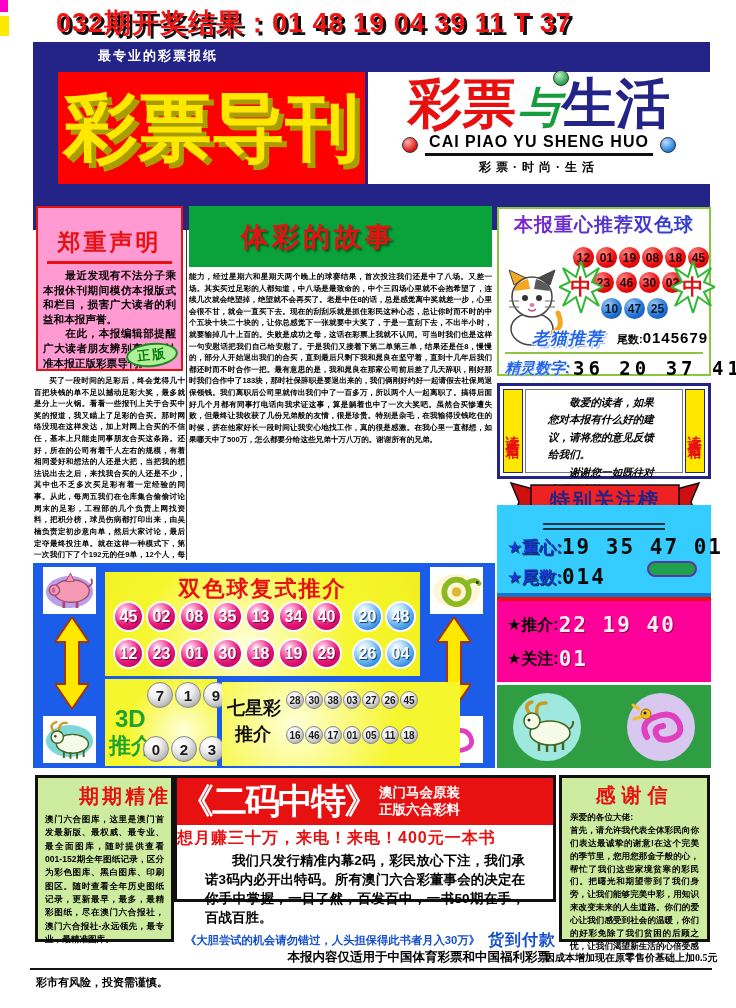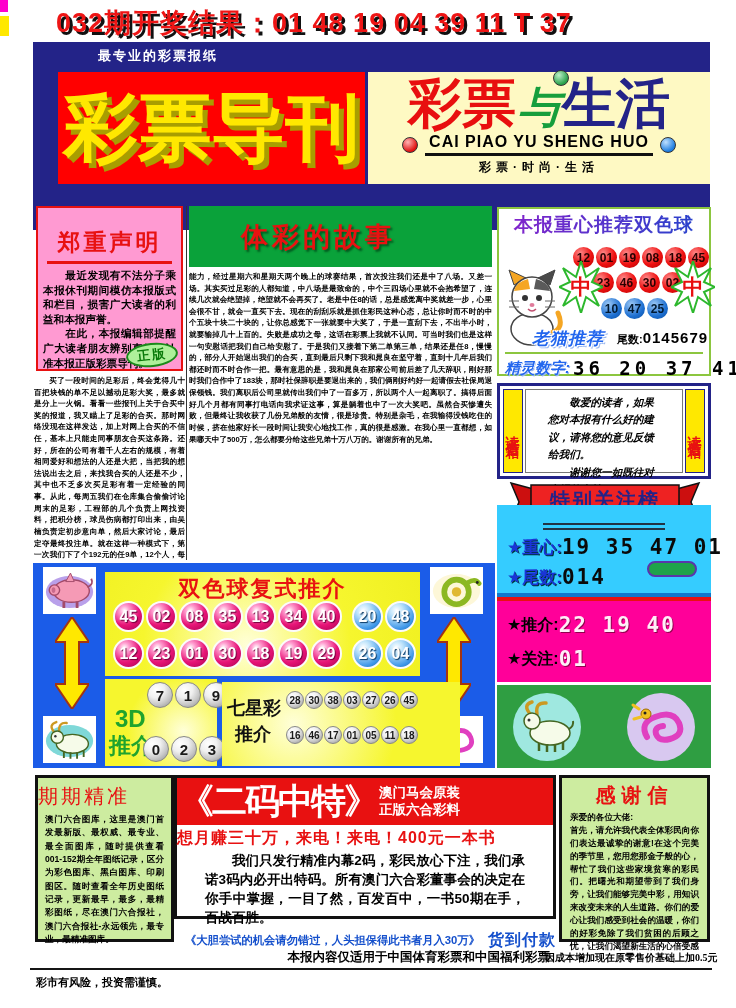--- a/index.html
+++ b/index.html
@@ -15,21 +15,21 @@
   .top-result{left:56px;top:5px;font-size:27px;font-weight:bold;color:#ee1515;
     text-shadow:3px 3px 0 #111;letter-spacing:1px;white-space:nowrap}
 
   
   .masthead{left:33px;top:42px;width:677px;height:188px;background:#232388}
   .tagline{position:absolute;left:65px;top:5px;color:#fff;font-size:13px;font-weight:bold;letter-spacing:2px}
   .title-box{position:absolute;left:25px;top:30px;width:307px;height:112px;background:#f00;
     display:flex;align-items:center;justify-content:center}
   .title-text{font-size:74px;font-weight:900;color:#ffe800;line-height:1;letter-spacing:0;
     text-shadow:5px 5px 0 #a89e00;white-space:nowrap}
-  .logo-box{position:absolute;left:335px;top:30px;width:342px;height:112px;background:#fef9c3;text-align:center}
+  .logo-box{position:absolute;left:335px;top:30px;width:342px;height:112px;background:#ffffff;text-align:center}
   .logo-main{display:flex;align-items:baseline;justify-content:center;margin-top:4px;position:relative}
   .lp1{color:#e80f0f;font-size:54px;font-weight:900;line-height:1}
   .lp2{color:#169e3c;font-size:42px;font-weight:900;font-style:italic;line-height:1;margin:0 2px}
   .lp3{color:#232388;font-size:54px;font-weight:900;line-height:1}
   .ball{display:inline-flex;align-items:center;justify-content:center;border-radius:50%;font-weight:bold}
   .dot{width:16px;height:16px;border-radius:50%;display:inline-block;border:1px solid #333}
   .dot-green{background:radial-gradient(circle at 35% 30%,#bdf0c8,#27a04a 70%)}
   .dot-red{background:radial-gradient(circle at 35% 30%,#ffb3b3,#e01010 70%)}
   .dot-blue{background:radial-gradient(circle at 35% 30%,#bfe0ff,#1d7de0 70%)}
   .logo-green-dot{position:absolute;left:54%;top:-6px}
@@ -152,23 +152,23 @@
   .qxc-lab{position:absolute;color:#111;font-weight:900}
   .qxc-l1{left:5px;top:14px;font-size:18px}
   .qxc-l2{left:13px;top:40px;font-size:18px}
   .qxc-row{position:absolute;display:flex;gap:1px}
   .qr1{left:64px;top:9px}.qr2{left:64px;top:44px}
   .silverq{width:18px;height:18px;background:radial-gradient(circle at 35% 28%,#ffffff 0%,#f0f0f0 35%,#c6c6c6 65%,#8a8a8a 100%);
     border:1px solid #888;color:#1a1a1a;font-size:10px}
 
   
   .bl-box{left:35px;top:775px;width:139px;height:167px;background:#cdeca0;border:3px solid #111}
-  .bl-title{text-align:left;color:#e81111;font-size:20px;font-weight:400;letter-spacing:3px;margin-top:5px}
+  .bl-title{text-align:right;color:#e81111;font-size:20px;font-weight:700;letter-spacing:3px;margin-top:5px}
   .bl-body{padding:3px 7px 0;font-size:8.6px;font-weight:bold;line-height:1.55;text-align:justify}
-  .bc-box{left:174px;top:775px;width:382px;height:144px;background:#fff;border:3px solid #111}
+  .bc-box{left:174px;top:775px;width:382px;height:127px;background:#fff;border:3px solid #111}
   .bc-header{height:47px;background:#e81111;display:flex;align-items:center;color:#fff}
   .bc-headline{font-size:35px;font-weight:900;white-space:nowrap;margin-left:2px;letter-spacing:-2px}
   .bc-hr{margin-left:2px;font-size:13.5px;font-weight:bold;line-height:1.25;white-space:nowrap}
   .bc-subhead{color:#e81111;font-size:16px;font-weight:900;text-align:left;margin-top:3px;letter-spacing:1px}
   .bc-body{padding:2px 28px 0;font-size:13.5px;font-weight:900;line-height:1.42;text-align:justify;text-indent:2em}
   .bc-noteline{display:flex;align-items:center;padding:2px 8px 0;white-space:nowrap}
   .bc-note{color:#1550cc;font-size:11.3px;font-weight:900}
   .bc-cod{color:#1550cc;font-size:16px;font-weight:900;margin-left:8px;letter-spacing:1px}
   .br-box{left:559px;top:775px;width:151px;height:167px;background:#cdeca0;border:3px solid #111}
   .br-title{text-align:center;color:#e81111;font-size:20px;font-weight:900;letter-spacing:6px;margin-top:4px}

